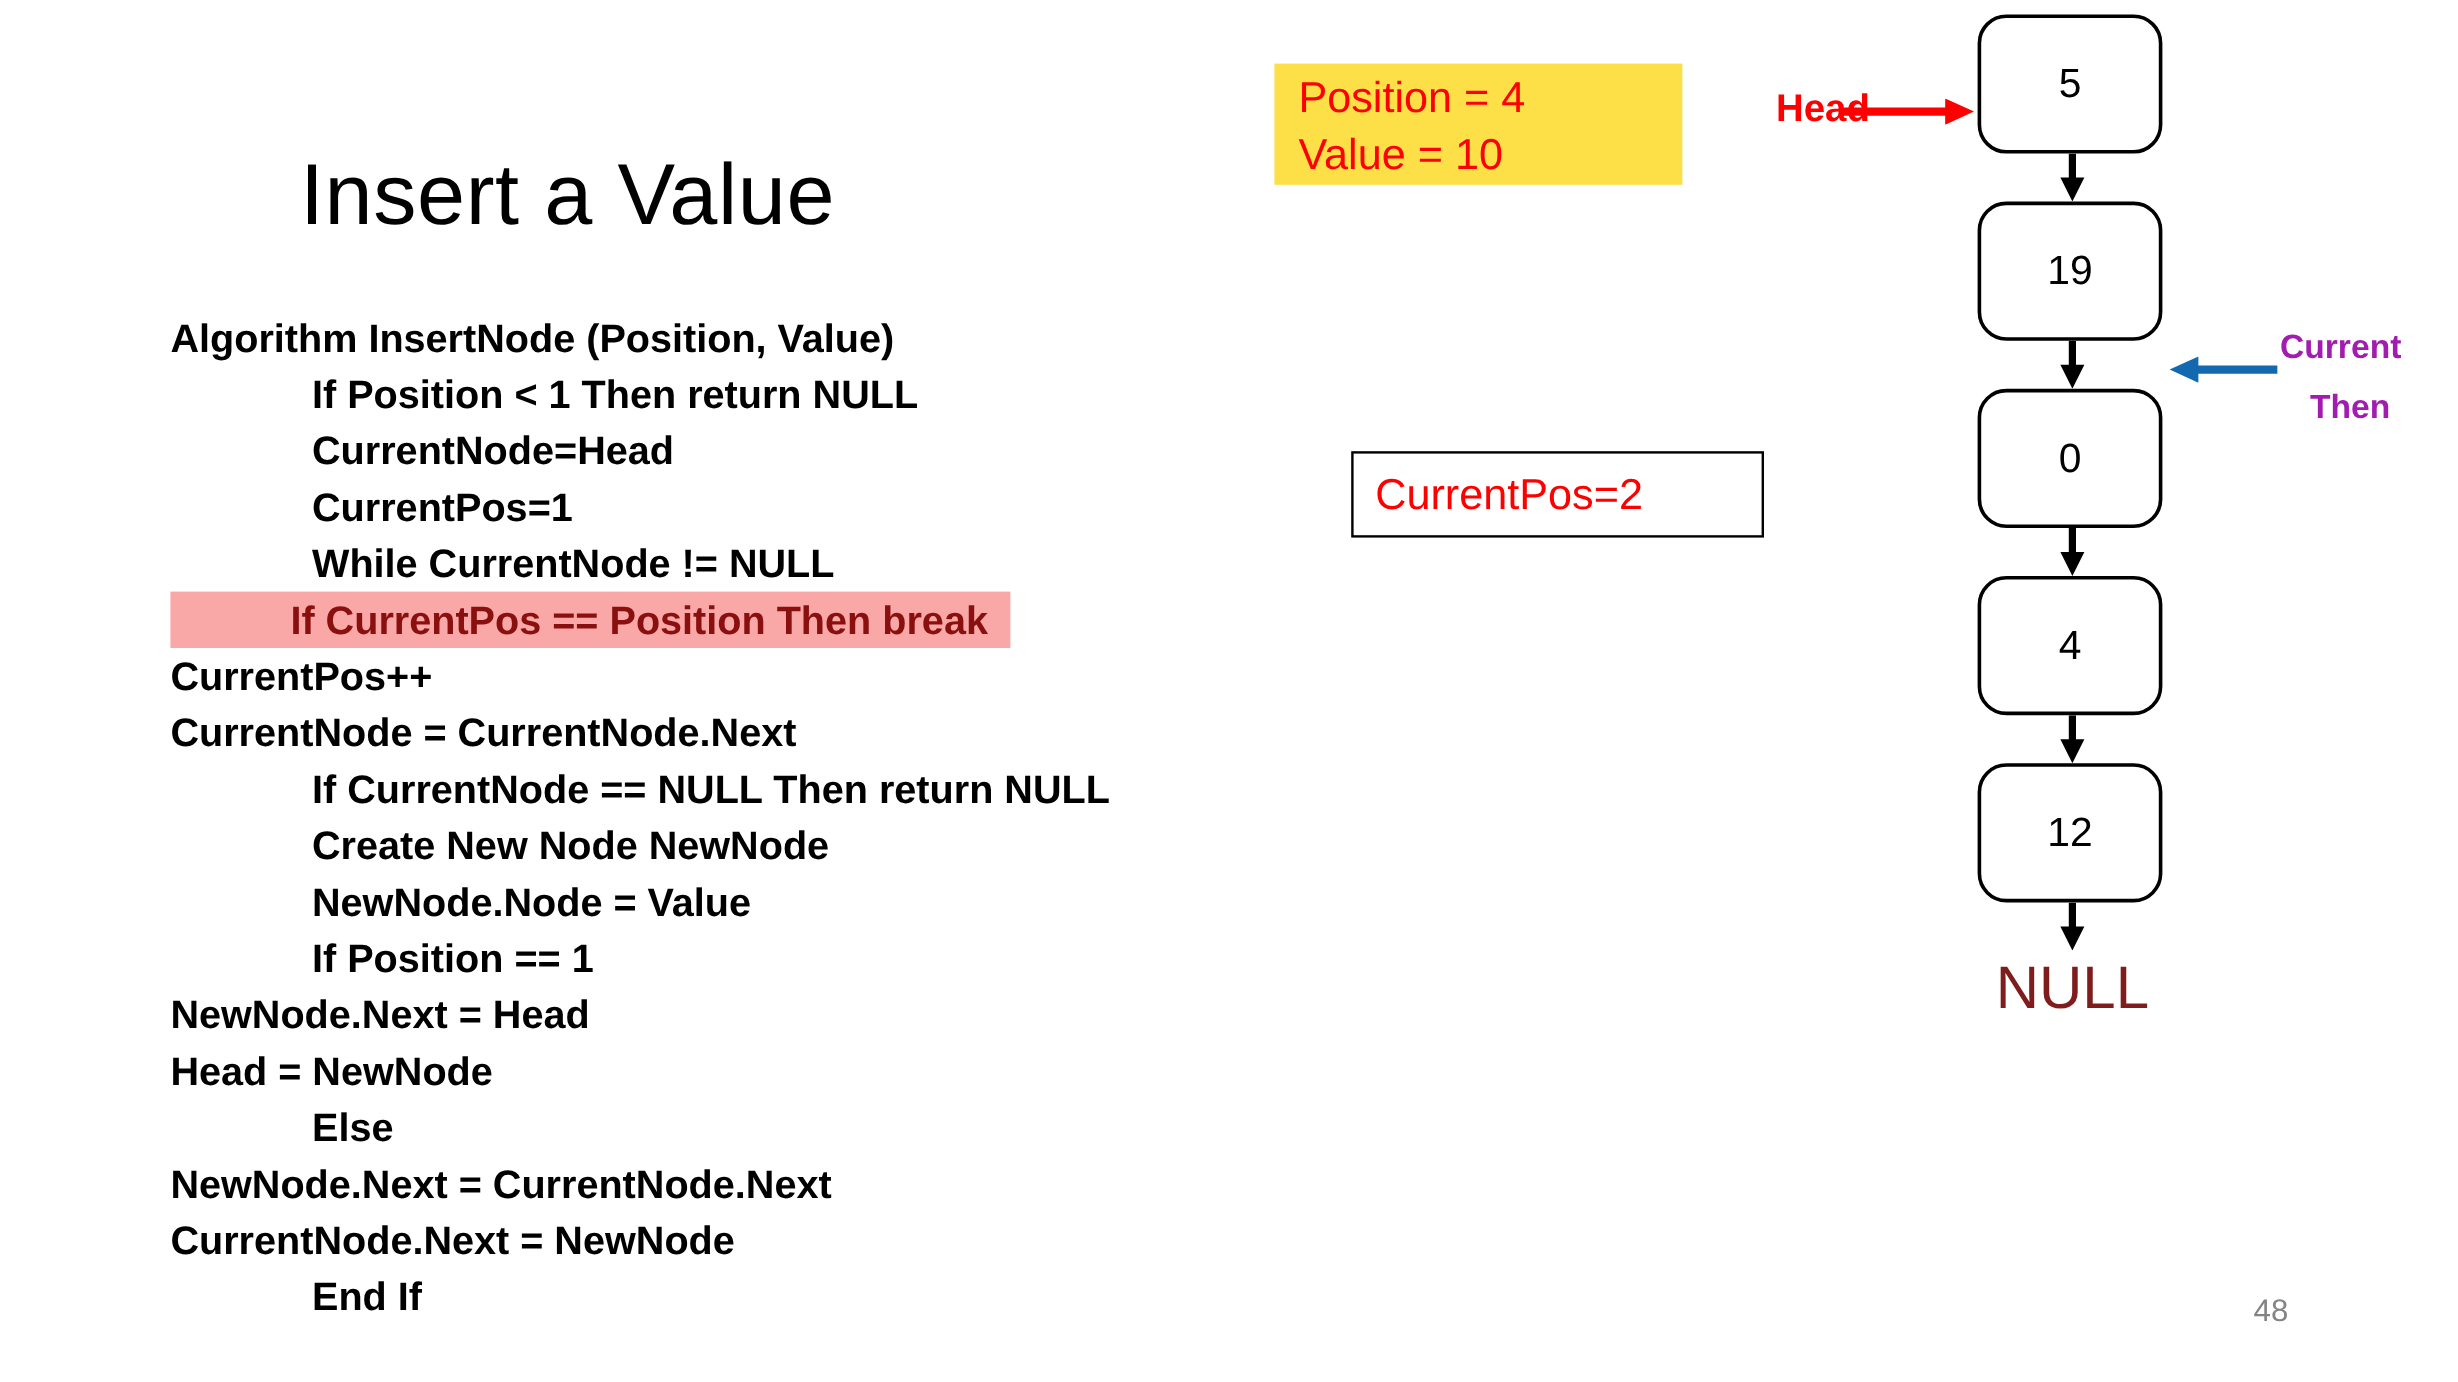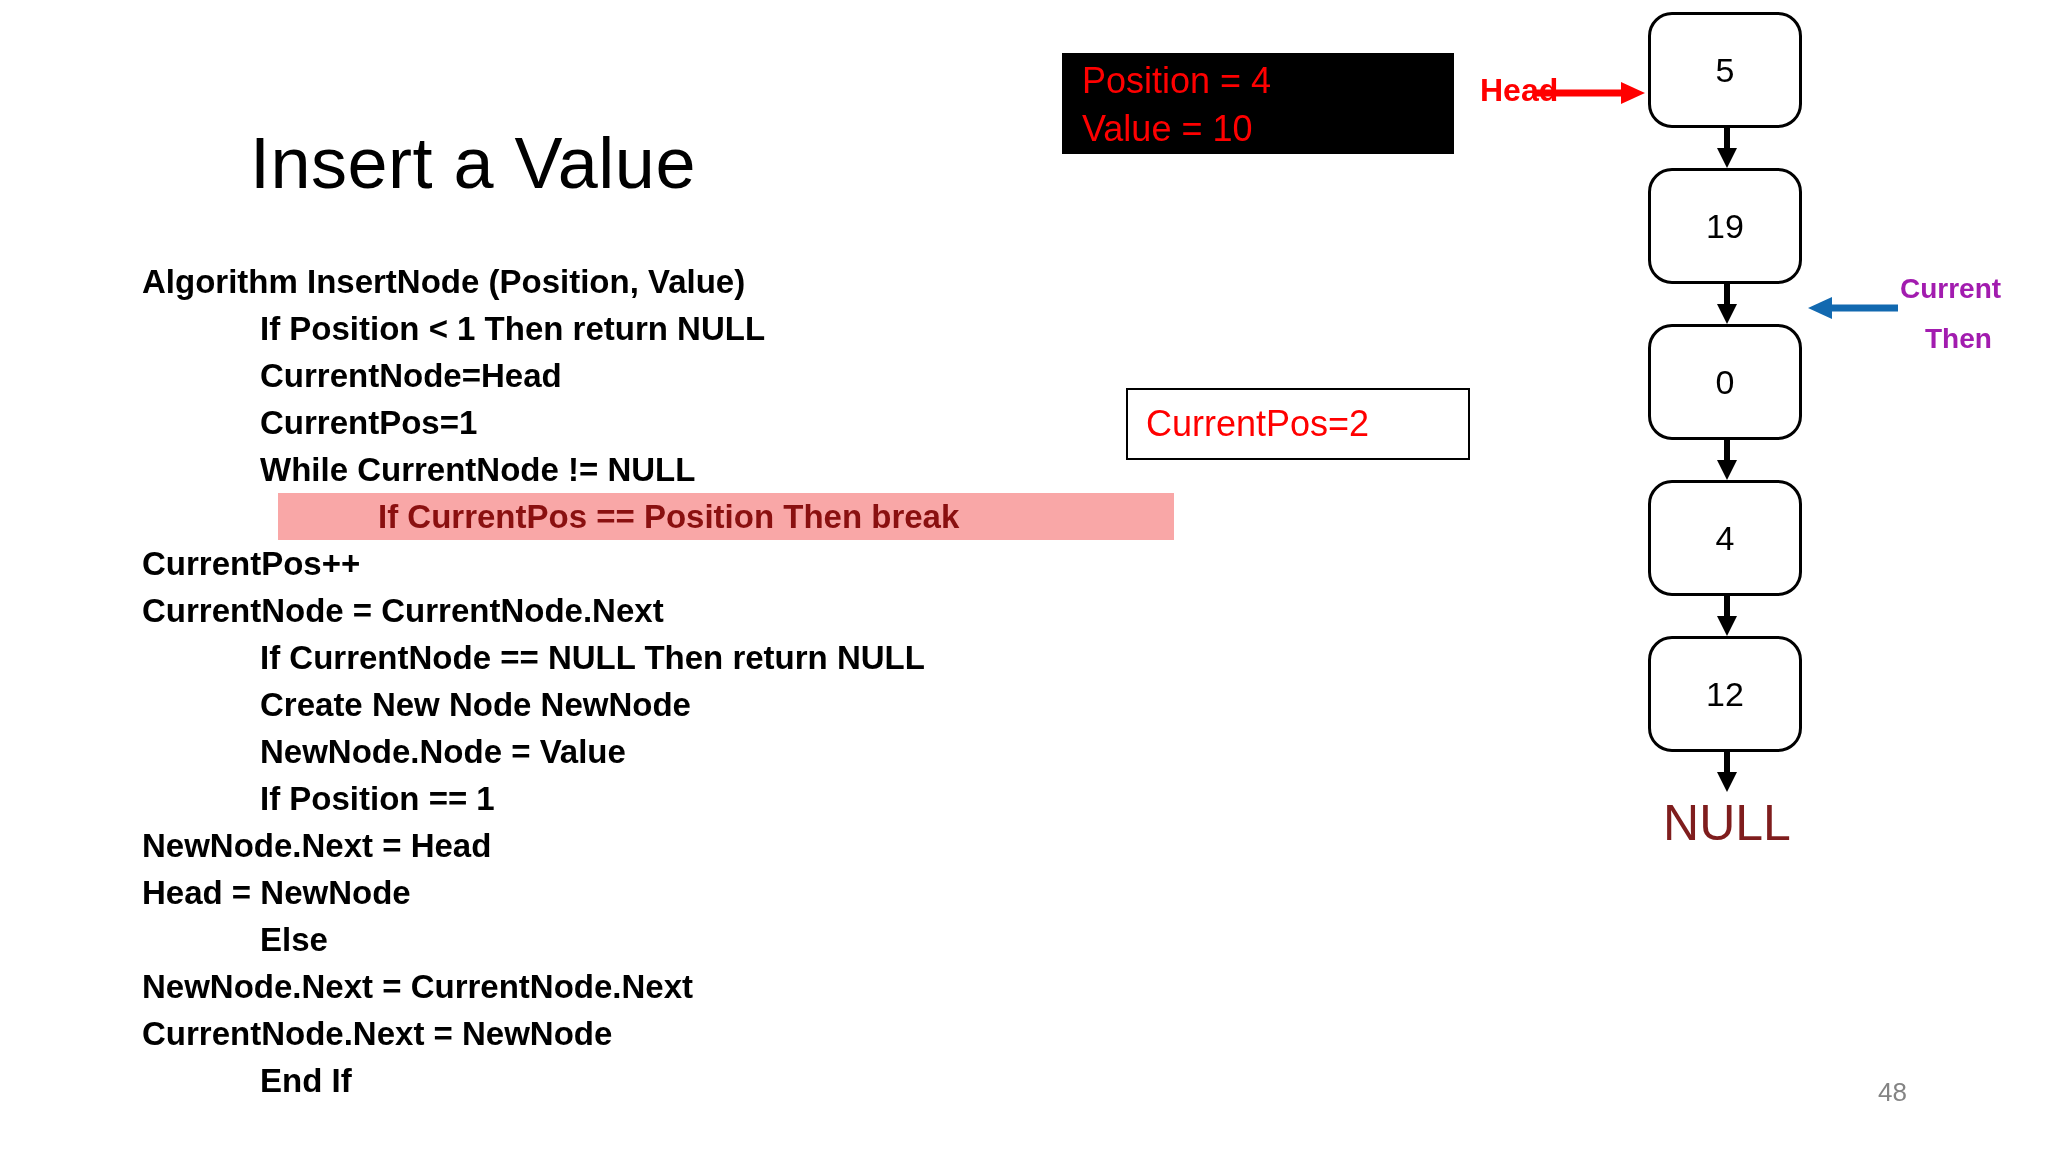--- a/index.html
+++ b/index.html
@@ -49,51 +49,50 @@
   .code-line .code-text {
     display: inline-block;
     position: relative;
     z-index: 2;
   }
   .indent-0 .code-text { margin-left: 0px; }
   .indent-1 .code-text { margin-left: 118px; }
   .indent-2 .code-text { }
   .code-line.highlighted {
     background: #F9A7A7;
-    width: 896px;
-    margin-left: 136px;
+    width: 700px;
   }
   .code-line.highlighted .code-text {
     color: #8A1010;
     margin-left: 100px;
   }
 
   
   #param-box {
     position: absolute;
     left: 1062px;
     top: 53px;
-    width: 392px;
+    width: 340px;
     height: 101px;
-    background: #000000;
+    background: #fde047;
   }
   #param-box .param-line {
     font-size: 36px;
     color: #FF0000;
     line-height: 48px;
     padding-left: 20px;
     white-space: nowrap;
   }
   #param-box .param-line:first-child { padding-top: 4px; }
 
   
   #currentpos-box {
     position: absolute;
     left: 1126px;
-    top: 388px;
+    top: 376px;
     width: 340px;
     height: 68px;
     border: 2px solid #000000;
     background: #ffffff;
     display: flex;
     align-items: center;
   }
   #currentpos-box .cp-text {
     font-size: 36px;
     color: #FF0000;

